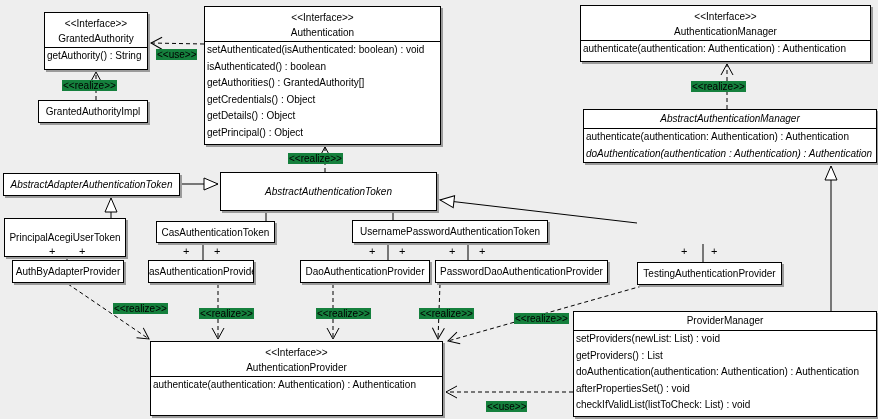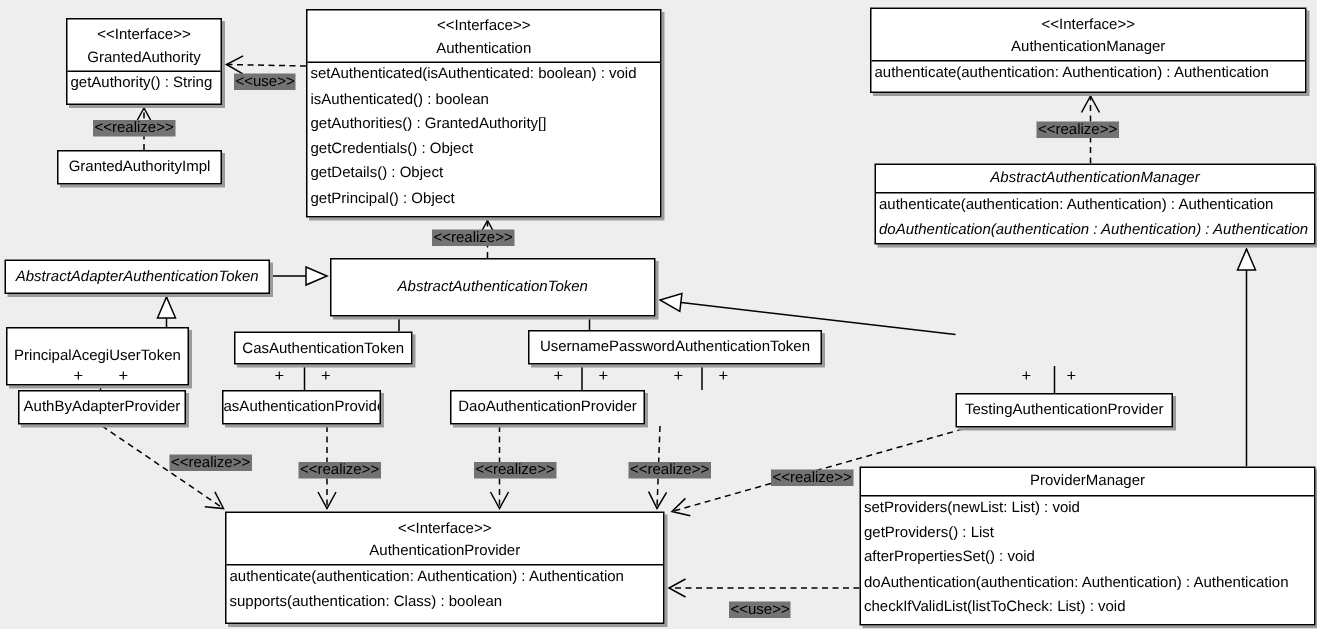--- a/index.html
+++ b/index.html
@@ -13,21 +13,21 @@
     border:1px solid #000000; box-shadow:2px 2px 0 #9b9b9b;
   }
   .hdr { text-align:center; padding-top:3px; }
   .stereo { font-size:10px; line-height:15px; }
   .cname  { font-size:10px; line-height:16px; }
   .hdr-single { text-align:center; font-size:10px; line-height:18px; white-space:nowrap; overflow:hidden; }
   .methods { border-top:1px solid #000000; }
   .m { font-size:10px; line-height:16.5px; padding-left:2px; white-space:nowrap; overflow:hidden; }
   .single { display:flex; align-items:center; justify-content:center; height:100%; font-size:10px; white-space:nowrap; overflow:hidden; }
   .italic { font-style:italic; }
-  .lbl { position:absolute; font-size:10px; background:#737373; padding:0 1px; white-space:nowrap; }
+  .lbl { position:absolute; font-size:10px; background:#15803d; padding:0 1px; white-space:nowrap; }
   .plus { position:absolute; font-size:11px; line-height:10px; }
 </style>
 </head>
 <body>
 
 <div id="canvas">
 
   <svg id="connectors" width="878" height="419" viewBox="0 0 878 419">
     <defs>
       <marker id="tri" markerUnits="userSpaceOnUse" markerWidth="16" markerHeight="14" refX="15" refY="7" orient="auto">
@@ -137,44 +137,46 @@
   </div>
 
   <div class="uml-box" style="left:148px;top:260px;width:106px;height:23px">
     <div class="single">CasAuthenticationProvider</div>
   </div>
 
   <div class="uml-box" style="left:300px;top:260px;width:130px;height:23px">
     <div class="single">DaoAuthenticationProvider</div>
   </div>
 
+  <div class="uml-box" style="left:435px;top:260px;width:173px;height:23px">
+    <div class="single">PasswordDaoAuthenticationProvider</div>
+  </div>
 
   <div class="uml-box" style="left:637px;top:262px;width:145px;height:23px">
     <div class="single">TestingAuthenticationProvider</div>
   </div>
 
   <div class="uml-box" style="left:573px;top:311px;width:304px;height:106px">
     <div class="hdr-single">ProviderManager</div>
     <div class="methods">
       <div class="m">setProviders(newList: List) : void</div>
       <div class="m">getProviders() : List</div>
+      <div class="m">doAuthentication(authentication: Authentication) : Authentication</div>
       <div class="m">afterPropertiesSet() : void</div>
-      <div class="m">doAuthentication(authentication: Authentication) : Authentication</div>
       <div class="m">checkIfValidList(listToCheck: List) : void</div>
     </div>
   </div>
 
   <div class="uml-box" style="left:150px;top:341px;width:293px;height:75px">
     <div class="hdr">
       <div class="stereo">&lt;&lt;Interface&gt;&gt;</div>
       <div class="cname">AuthenticationProvider</div>
     </div>
     <div class="methods">
       <div class="m">authenticate(authentication: Authentication) : Authentication</div>
-      <div class="m">supports(authentication: Class) : boolean</div>
     </div>
   </div>
 
   <span class="lbl" style="left:156px;top:49px">&lt;&lt;use&gt;&gt;</span>
   <span class="lbl" style="left:62px;top:80px">&lt;&lt;realize&gt;&gt;</span>
   <span class="lbl" style="left:288px;top:153px">&lt;&lt;realize&gt;&gt;</span>
   <span class="lbl" style="left:691px;top:81px">&lt;&lt;realize&gt;&gt;</span>
   <span class="lbl" style="left:113px;top:303px">&lt;&lt;realize&gt;&gt;</span>
   <span class="lbl" style="left:199px;top:308px">&lt;&lt;realize&gt;&gt;</span>
   <span class="lbl" style="left:316px;top:308px">&lt;&lt;realize&gt;&gt;</span>

